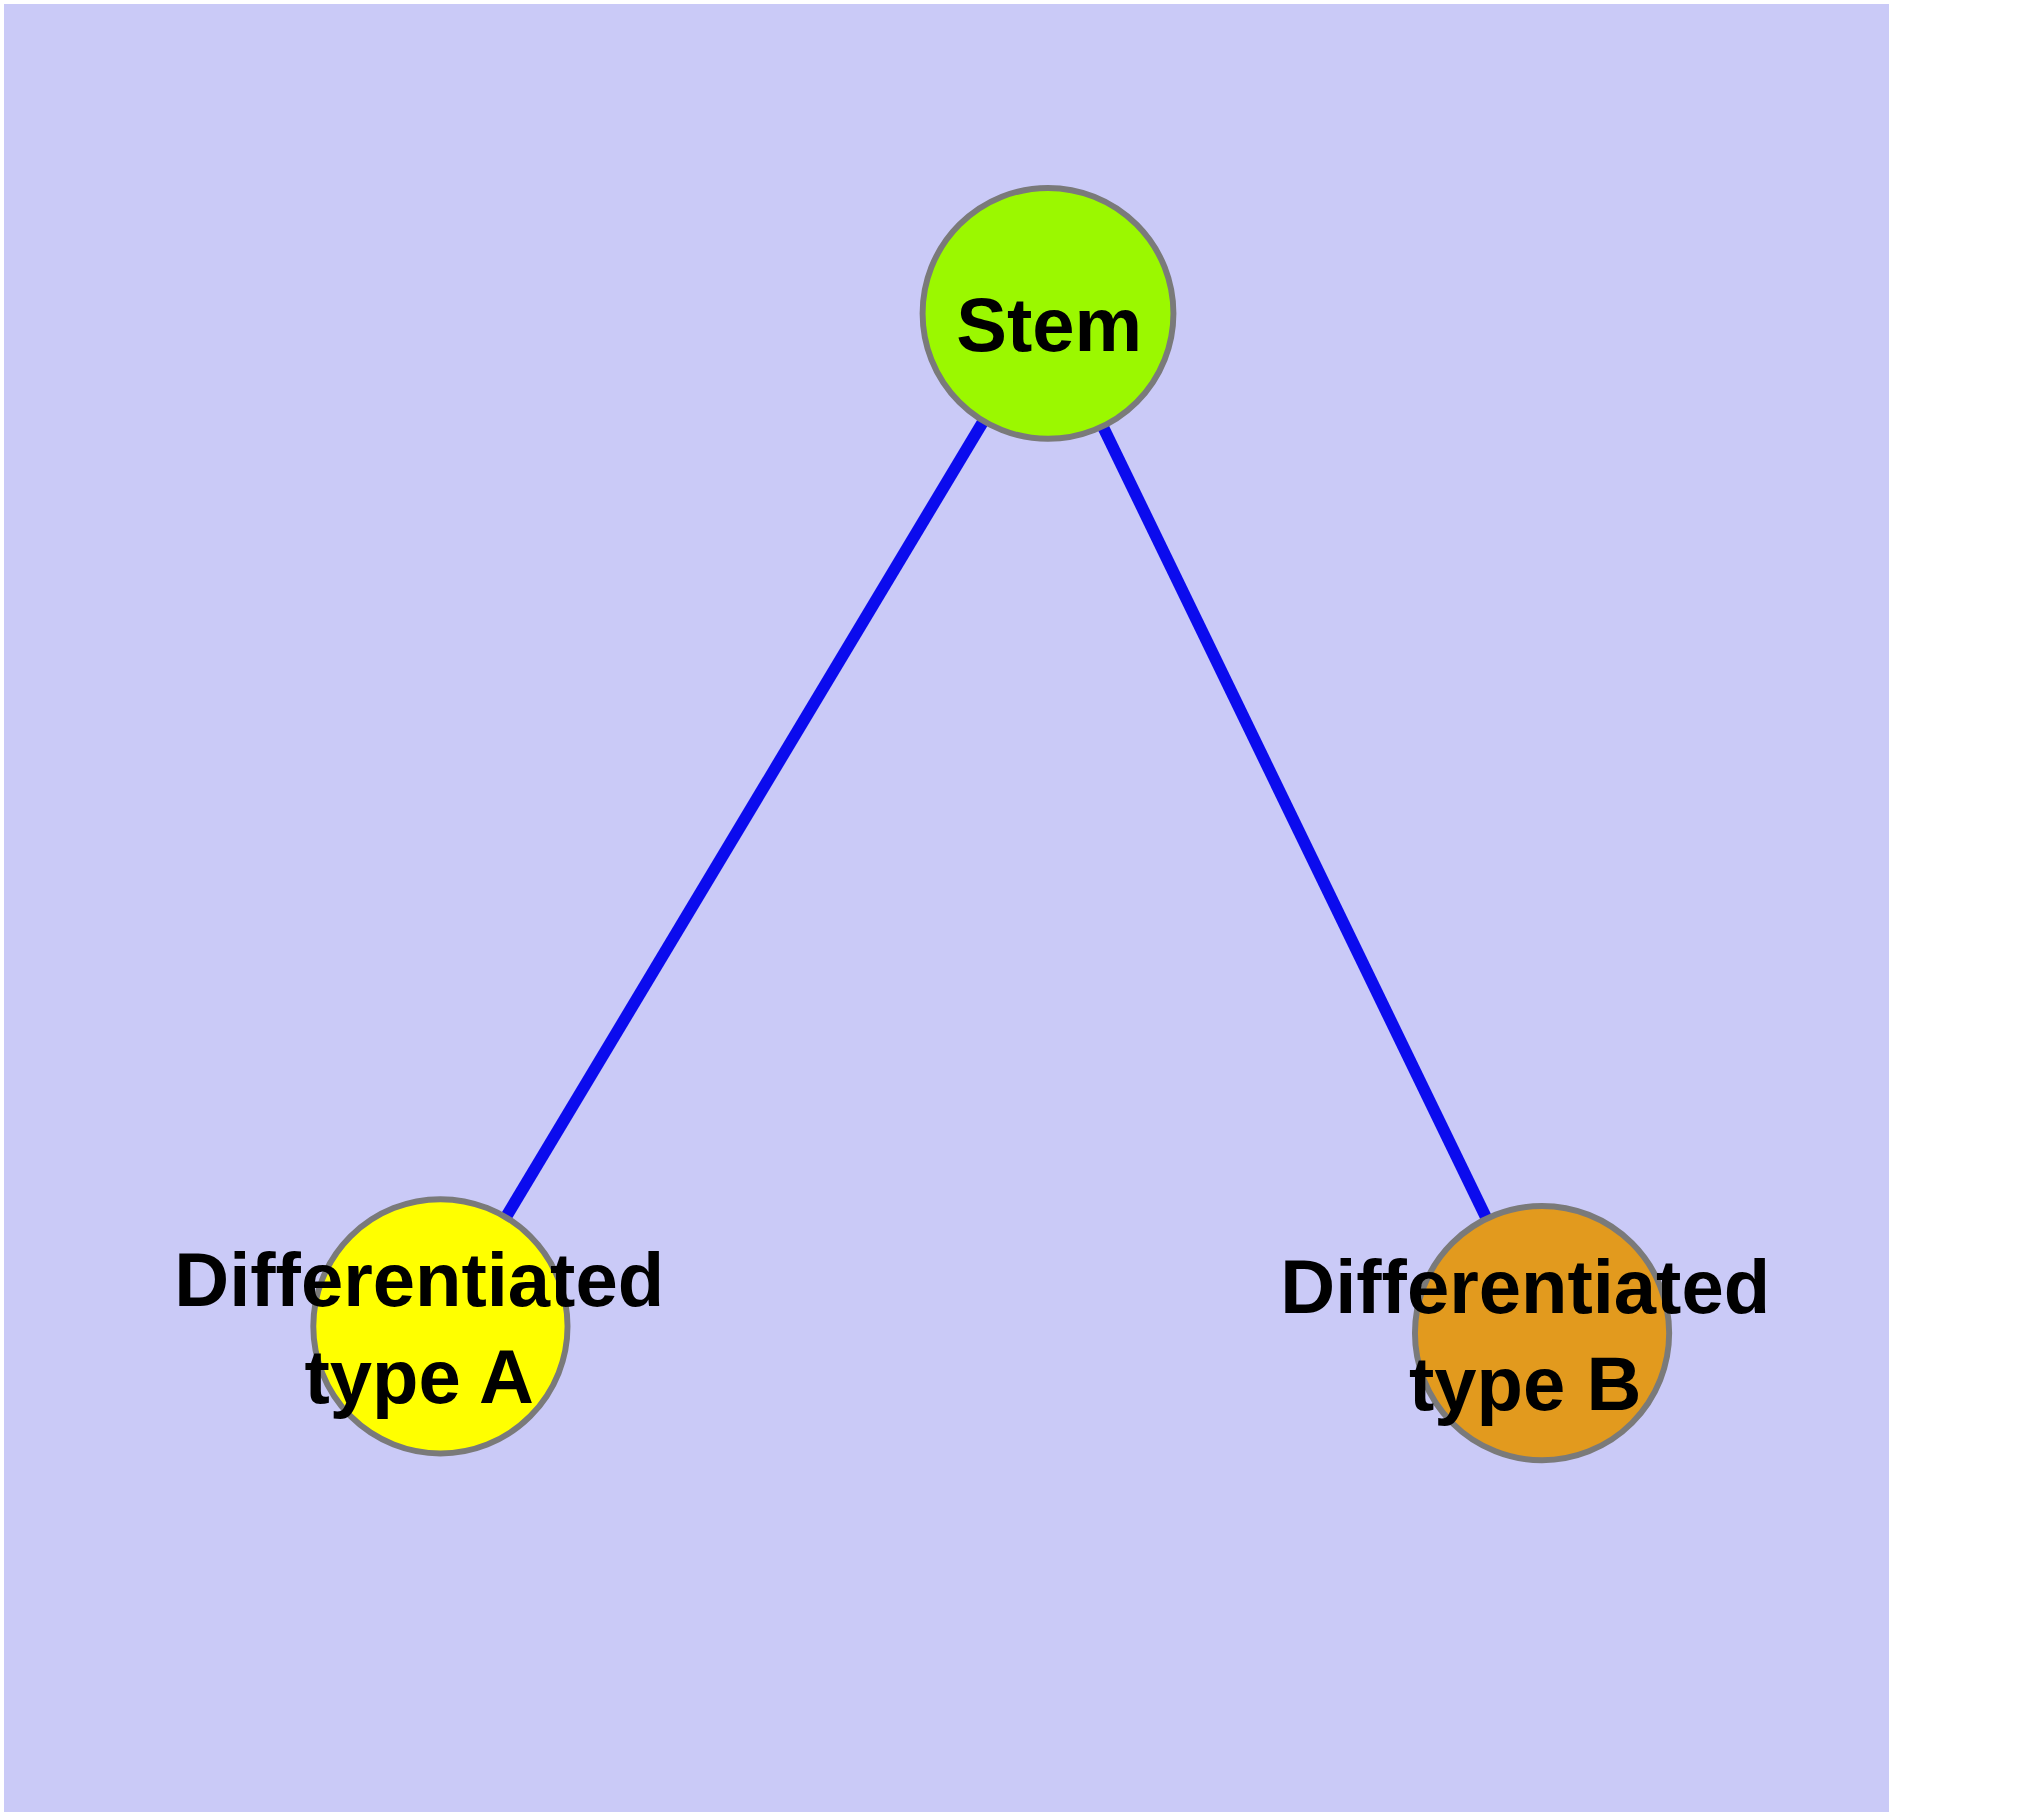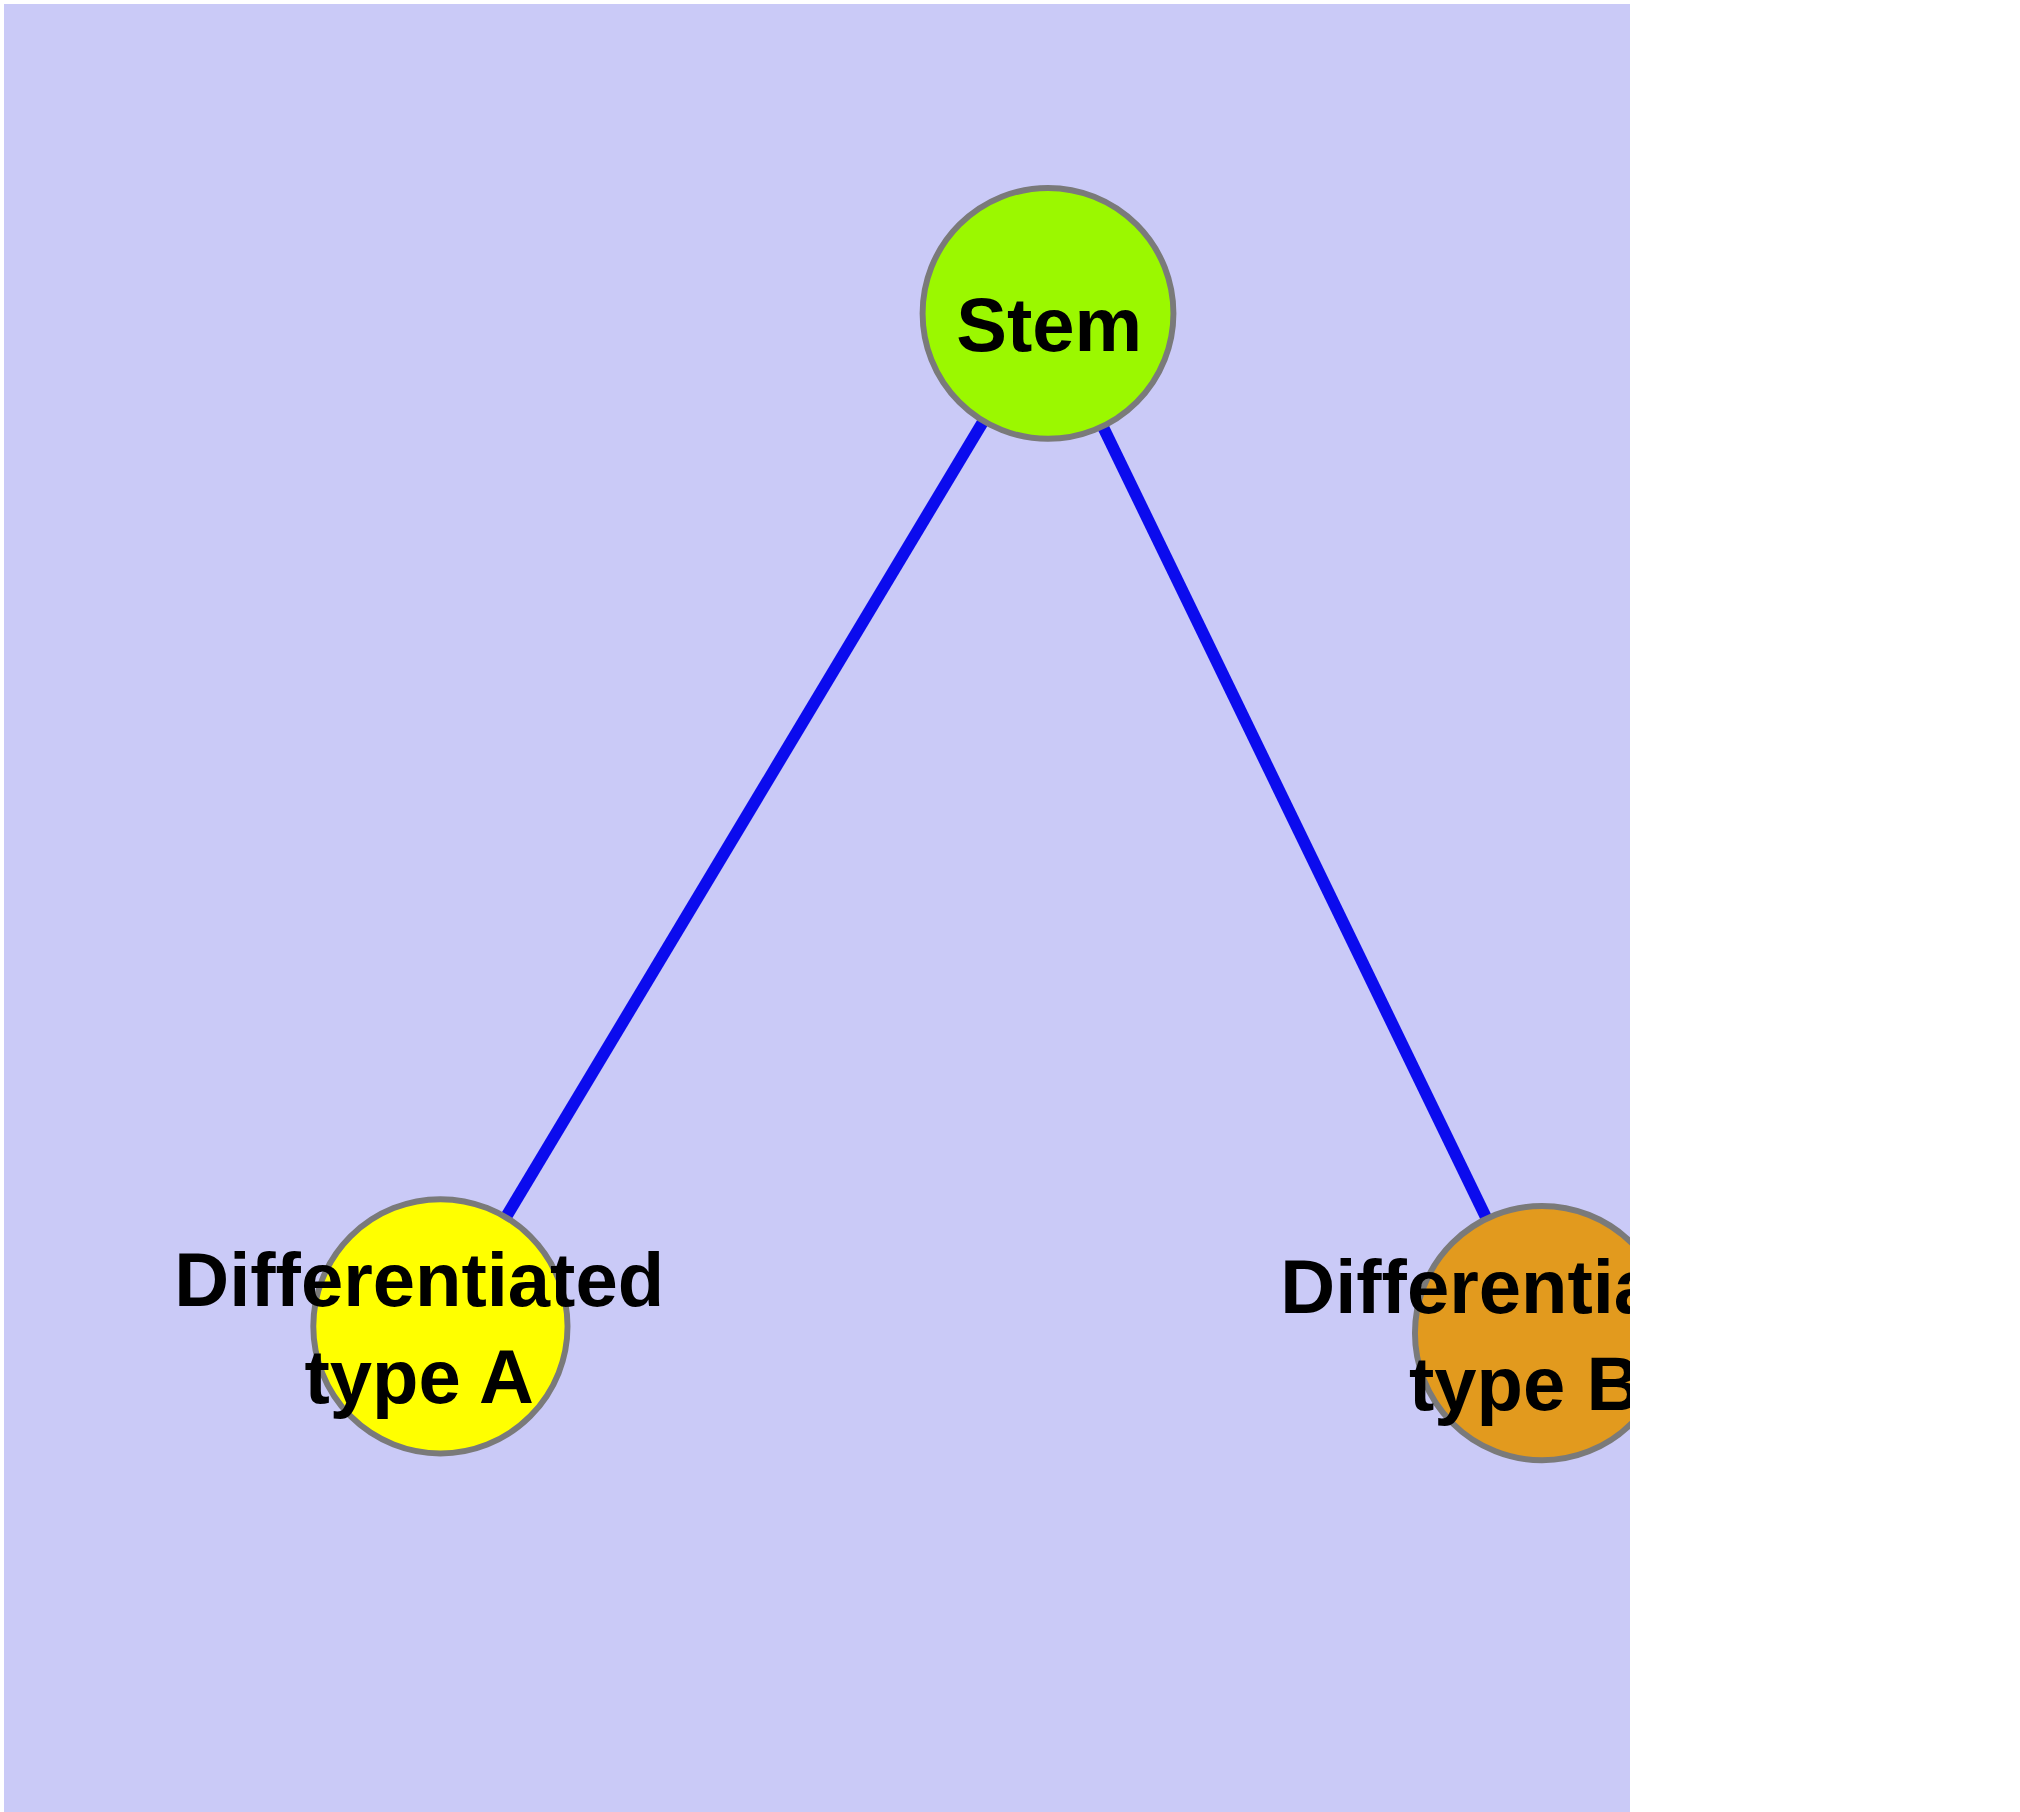--- a/index.html
+++ b/index.html
@@ -2,21 +2,21 @@
 <html style="font-size:13.6px"><head>
 <meta charset="utf-8">
 <style>
   html, body {
     margin: 0;
     padding: 0;
     background: #ffffff;
   }
   #canvas {
     position: relative;
-    width: 1630px;
+    width: 1889px;
     height: 1812px;
     background: #ffffff;
     overflow: hidden;
     font-family: "Liberation Sans", sans-serif;
   }
   #plot-area {
     position: absolute;
     left: 4.2px;
     top: 4.2px;
     width: 2016px;

